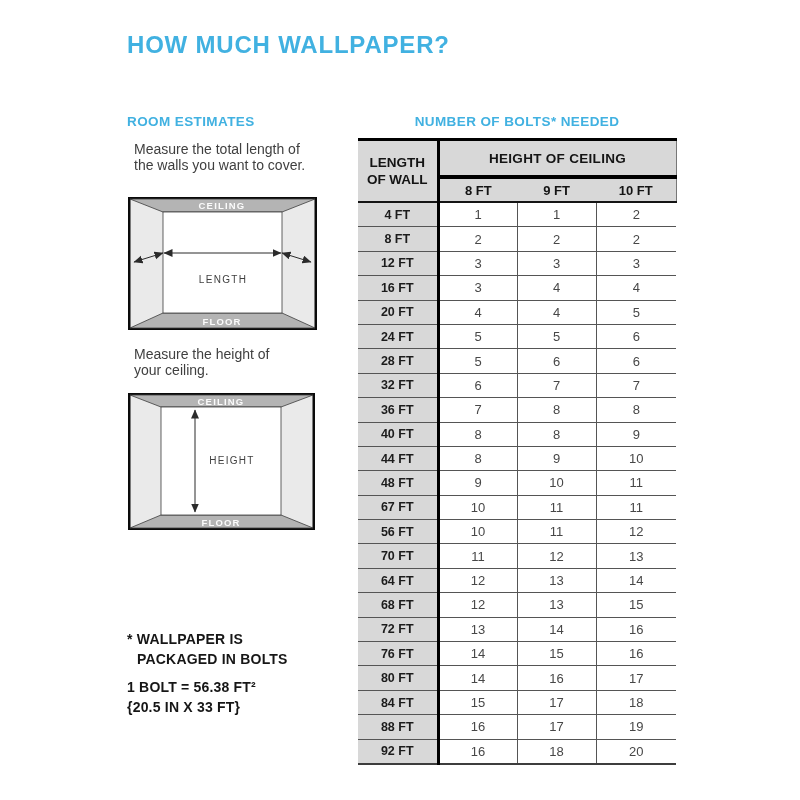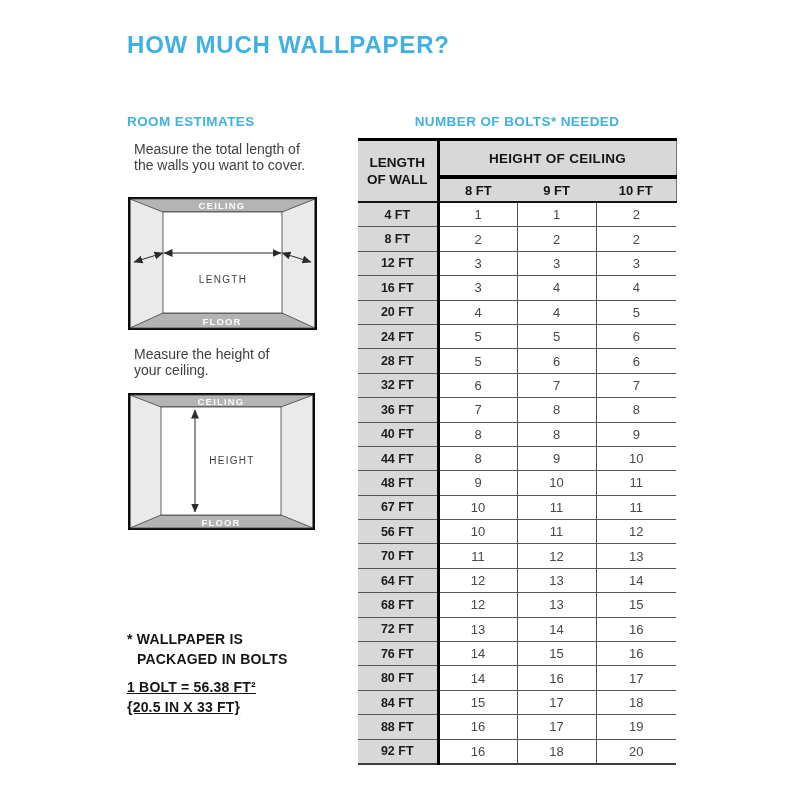--- a/index.html
+++ b/index.html
@@ -31,21 +31,21 @@
   #diagram-length { left:128px; top:197px; }
   #diagram-height { left:128px; top:393px; }
 
   .footnote {
     position:absolute; left:127px; top:629px;
     font-size:14px; font-weight:bold; color:#161616; line-height:20px; letter-spacing:0.2px;
   }
   .footnote .indent { padding-left:10px; }
   .bolt-info {
     position:absolute; left:127px; top:677px;
-    font-size:14px; font-weight:bold; color:#161616; line-height:20px; letter-spacing:0.2px;text-decoration:underline;
+    font-size:14px; font-weight:bold; color:#161616; line-height:20px; letter-spacing:0.2px;
   }
 
   table.bolts {
     position:absolute; left:358px; top:138px;
     border-collapse:collapse; table-layout:fixed; width:318px;
     border-top:3px solid #000000;
     border-bottom:2px solid #3d3d3d;
     font-size:13px;
   }
   table.bolts th, table.bolts td { padding:0; text-align:center; vertical-align:middle; }

